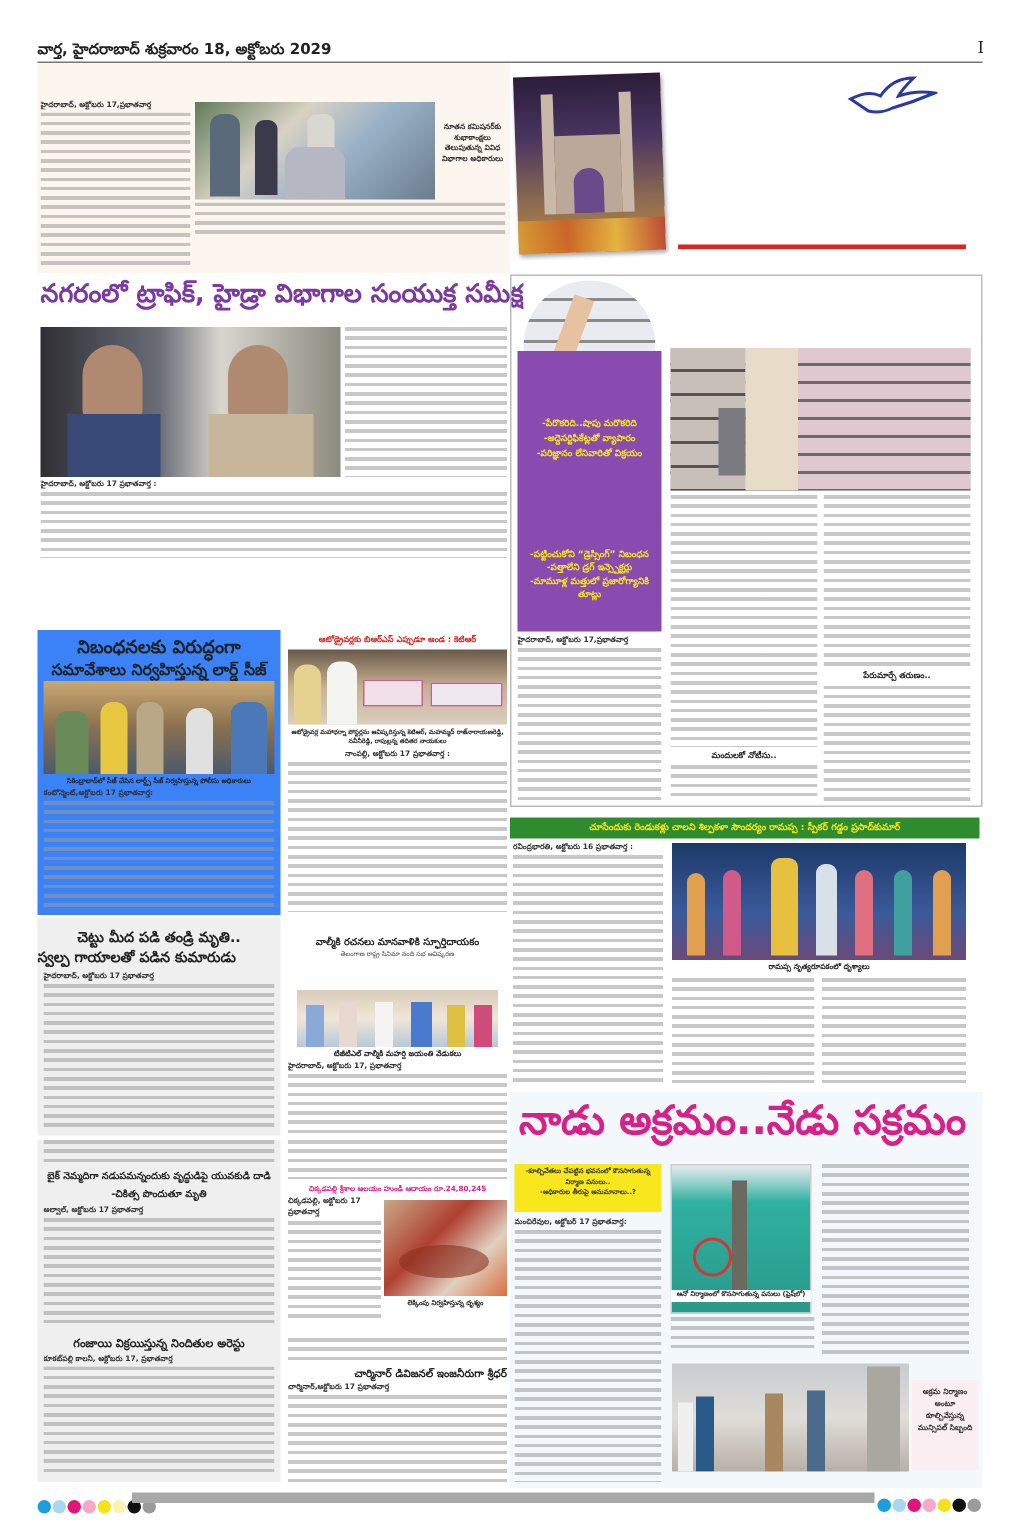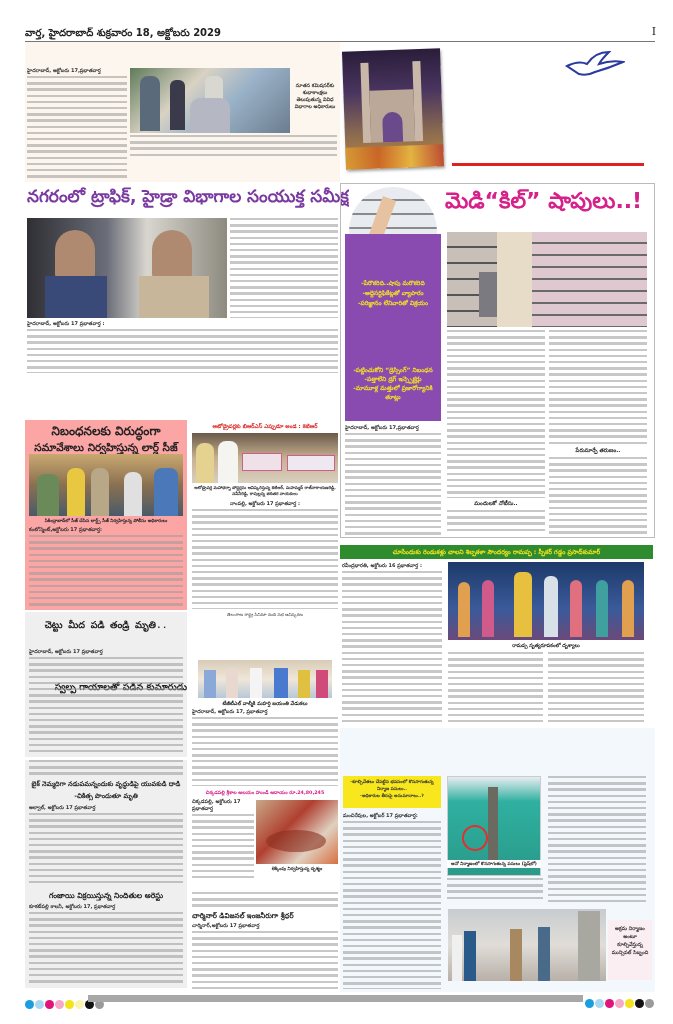--- a/index.html
+++ b/index.html
@@ -95,21 +95,20 @@
   <div class="abs" style="left:4px;top:50px;width:96px;height:130px;background:#8a4bb0;padding:44px 3px 4px 3px;">
     <div style="font-size:6px;font-weight:bold;color:#f8e71c;text-align:center;line-height:10px;">-పేరొకరిది..షాపు మరొకరిది</div>
     <div style="font-size:6px;font-weight:bold;color:#f8e71c;text-align:center;line-height:10px;">-అద్దెసర్టిఫికేట్లతో వ్యాపారం</div>
     <div style="font-size:6px;font-weight:bold;color:#f8e71c;text-align:center;line-height:10px;">-పరిజ్ఞానం లేనివారితో విక్రయం</div>
   </div>
   <div class="abs" style="left:4px;top:180px;width:96px;height:57px;background:#8a4bb0;padding:1px 3px;">
     <div style="font-size:6px;font-weight:bold;color:#f8e71c;text-align:center;line-height:9px;">-పట్టించుకోని “డ్రెస్సింగ్” నిబంధన</div>
     <div style="font-size:6px;font-weight:bold;color:#f8e71c;text-align:center;line-height:9px;">-పత్తాలేని డ్రగ్ ఇన్స్పెక్టర్లు</div>
     <div style="font-size:6px;font-weight:bold;color:#f8e71c;text-align:center;line-height:9px;">-మామూళ్ల మత్తులో ప్రజారోగ్యానికి తూట్లు</div>
   </div>
-  <div class="headline abs" style="left:104px;top:4px;font-size:22px;color:#d6208a;">మెడి“కిల్” షాపులు..!</div>
   <div class="photo" style="left:106px;top:48px;width:200px;height:95px;
               background:repeating-linear-gradient(to bottom,#e0c8d0 0,#e0c8d0 10px,#6a6a6a 10px,#6a6a6a 12px),#ccc;">
     <div class="abs" style="left:0;top:0;width:50px;height:95px;background:repeating-linear-gradient(to bottom,#c8c0b8 0,#c8c0b8 14px,#555 14px,#555 16px);"></div>
     <div class="abs" style="left:50px;top:0;width:35px;height:95px;background:#e6dcc8;"></div>
     <div class="abs" style="left:32px;top:40px;width:18px;height:45px;background:#7a7a80;"></div>
   </div>
   <div class="abs" style="left:4px;top:240px;width:96px;height:110px;">
     <div class="dateline">హైదరాబాద్, అక్టోబరు 17,ప్రభాతవార్త</div>
     <div class="body-text" style="height:102px;margin-top:2px;">
         <span class="lines"></span>
@@ -128,21 +127,21 @@
     <div class="body-text" style="height:115px;">
         <span class="lines"></span>
       </div>
     <div style="font-size:5.5px;font-weight:bold;text-align:center;margin:2px 0;">పేరుమార్పే తరుణం..</div>
     <div class="body-text" style="height:78px;">
         <span class="lines"></span>
       </div>
   </div>
 </div>
 
-<div class="abs" style="left:25px;top:420px;width:162px;height:190px;background:#fca5a5;">
+<div class="abs" style="left:25px;top:420px;width:162px;height:190px;background:#3b82f6;">
   <div class="headline" style="text-align:center;font-size:12px;color:#222;padding-top:4px;">నిబంధనలకు విరుద్ధంగా</div>
   <div class="headline" style="text-align:center;font-size:10.5px;color:#222;">సమావేశాలు నిర్వహిస్తున్న లార్డ్ సీజ్</div>
   <div class="photo" style="left:4px;top:34px;width:154px;height:62px;background:linear-gradient(180deg,#c9a870 0%,#8a7050 50%,#4a5a6a 100%);">
     <div class="abs" style="left:8px;top:20px;width:22px;height:42px;background:#6a8a5a;border-radius:8px 8px 0 0;"></div>
     <div class="abs" style="left:38px;top:14px;width:18px;height:48px;background:#e8c840;border-radius:8px 8px 0 0;"></div>
     <div class="abs" style="left:62px;top:14px;width:18px;height:48px;background:#b8a888;border-radius:8px 8px 0 0;"></div>
     <div class="abs" style="left:95px;top:18px;width:18px;height:44px;background:#e0e0e0;border-radius:8px 8px 0 0;"></div>
     <div class="abs" style="left:125px;top:14px;width:24px;height:48px;background:#4a78b8;border-radius:8px 8px 0 0;"></div>
   </div>
   <div class="caption abs" style="left:4px;top:98px;width:154px;font-size:4.5px;">సికింద్రాబాద్‌లో సీజ్ చేసిన లార్డ్స్ సీజ్ నిర్వహిస్తున్న పోలీసు అధికారులు</div>
@@ -165,31 +164,32 @@
   <div class="caption abs" style="left:2px;top:65px;width:146px;font-size:4.2px;white-space:normal;line-height:6px;height:12px;">ఆటోడ్రైవర్ల మహాధర్నా పోస్టర్లను ఆవిష్కరిస్తున్న కెటిఆర్, మహమ్మద్ రాజ్‌నారాయణరెడ్డి, నవీనీరెడ్డి, రాపుల్లన్న తదితర నాయకులు</div>
   <div class="abs" style="left:2px;top:80px;width:146px;height:108px;">
     <div class="dateline" style="text-align:center;">నాంపల్లి, అక్టోబరు 17 ప్రభాతవార్త :</div>
     <div class="body-text" style="height:100px;margin-top:2px;">
         <span class="lines"></span>
       </div>
   </div>
 </div>
 
 <div class="abs" style="left:25px;top:612px;width:162px;height:145px;background:#efefef;">
-  <div class="headline" style="text-align:center;font-size:9.5px;color:#222;padding-top:8px;font-family:Liberation Mono, monospace;">చెట్టు మీద పడి తండ్రి మృతి..</div>
-  <div class="headline" style="text-align:right;font-size:9.5px;color:#222;margin-top:48px;">స్వల్ప గాయాలతో పడిన కుమారుడు</div>
+  <div class="headline" style="text-align:center;font-size:9.5px;color:#222;padding-top:8px;">చెట్టు మీద పడి తండ్రి మృతి..</div>
+  <div class="headline" style="text-align:left;font-size:9.5px;color:#222;">స్వల్ప గాయాలతో పడిన కుమారుడు</div>
   <div class="abs" style="left:4px;top:36px;width:154px;height:105px;">
     <div class="dateline">హైదరాబాద్, అక్టోబరు 17 ప్రభాతవార్త</div>
     <div class="body-text" style="height:98px;margin-top:2px;">
         <span class="lines"></span>
       </div>
   </div>
 </div>
 
 <div class="abs" style="left:190px;top:612px;width:150px;height:145px;">
+  <div class="headline" style="text-align:center;font-size:6.5px;color:#222;padding-top:12px;">వాల్మీకి రచనలు మానవాళికి స్ఫూర్తిదాయకం</div>
   <div style="text-align:center;font-size:4.3px;color:#444;white-space:nowrap;overflow:hidden;">తెలంగాణ రాష్ట్ర సినిమా నంది సభ ఆవిష్కరణ</div>
   <div class="photo" style="left:8px;top:48px;width:134px;height:38px;background:linear-gradient(180deg,#d8ccb8 0%,#f0e6d8 50%,#b8c8d8 100%);">
     <div class="abs" style="left:6px;top:10px;width:12px;height:28px;background:#8aa8d8;"></div>
     <div class="abs" style="left:28px;top:8px;width:12px;height:30px;background:#e8d8d0;"></div>
     <div class="abs" style="left:52px;top:8px;width:12px;height:30px;background:#f4f4f4;"></div>
     <div class="abs" style="left:76px;top:8px;width:14px;height:30px;background:#4a7ad0;"></div>
     <div class="abs" style="left:100px;top:10px;width:12px;height:28px;background:#e0c040;"></div>
     <div class="abs" style="left:118px;top:10px;width:12px;height:28px;background:#d04a7a;"></div>
   </div>
   <div class="caption abs" style="left:2px;top:88px;width:146px;">టీజీటీఎల్ వాల్మీకి మహర్షి జయంతి వేడుకలు</div>
@@ -277,30 +277,31 @@
   </div>
   <div class="caption abs" style="left:66px;top:106px;width:82px;font-size:4.5px;">లెక్కింపు నిర్వహిస్తున్న దృశ్యం</div>
 </div>
 
 <div class="abs" style="left:190px;top:890px;width:150px;height:100px;">
   <div class="abs" style="left:2px;top:2px;width:146px;height:18px;">
     <div class="body-text" style="height:18px;">
         <span class="lines"></span>
       </div>
   </div>
-  <div class="headline abs" style="left:2px;top:22px;width:146px;font-size:7px;color:#222;text-align:left;">చార్మినార్ డివిజనల్ ఇంజనీరుగా శ్రీధర్</div>
+  <div class="headline abs" style="left:2px;top:22px;width:146px;font-size:7px;color:#222;text-align:right;">చార్మినార్ డివిజనల్ ఇంజనీరుగా శ్రీధర్</div>
   <div class="abs" style="left:2px;top:32px;width:146px;height:66px;">
     <div class="dateline">చార్మినార్,అక్టోబరు 17 ప్రభాతవార్త</div>
     <div class="body-text" style="height:58px;margin-top:2px;">
         <span class="lines"></span>
       </div>
   </div>
 </div>
 
 <div class="abs" style="left:340px;top:728px;width:315px;height:264px;background:#f2f8fb;">
+  <div class="headline abs" style="left:6px;top:4px;font-size:27px;color:#d6208a;">నాడు అక్రమం..నేడు సక్రమం</div>
   <div class="abs" style="left:3px;top:48px;width:98px;height:32px;background:#f8e71c;padding:2px;">
     <div style="font-size:4.5px;font-weight:bold;color:#333;text-align:center;line-height:7px;">-కూల్చివేతలు చేపట్టిన భవనంలో కొనసాగుతున్న నిర్మాణ పనులు..</div>
     <div style="font-size:4.5px;font-weight:bold;color:#333;text-align:center;line-height:7px;">-అధికారుల తీరుపై అనుమానాలు..?</div>
   </div>
   <div class="abs" style="left:3px;top:84px;width:98px;height:176px;">
     <div class="dateline">మంచిరేవుల, అక్టోబర్ 17 ప్రభాతవార్త:</div>
     <div class="body-text" style="height:168px;margin-top:2px;">
         <span class="lines"></span>
       </div>
   </div>

